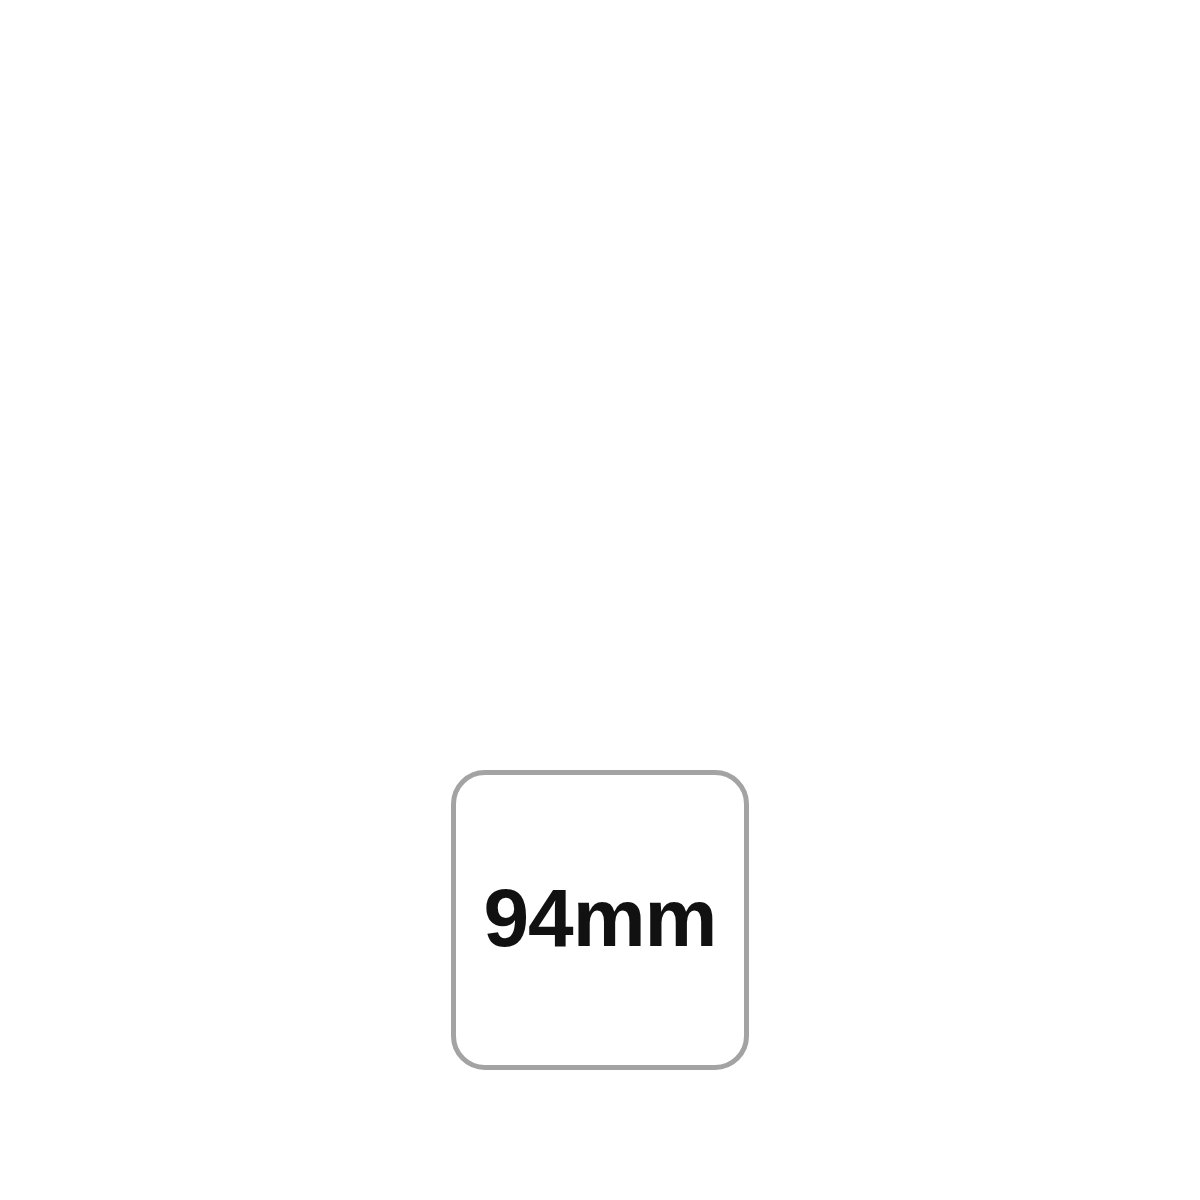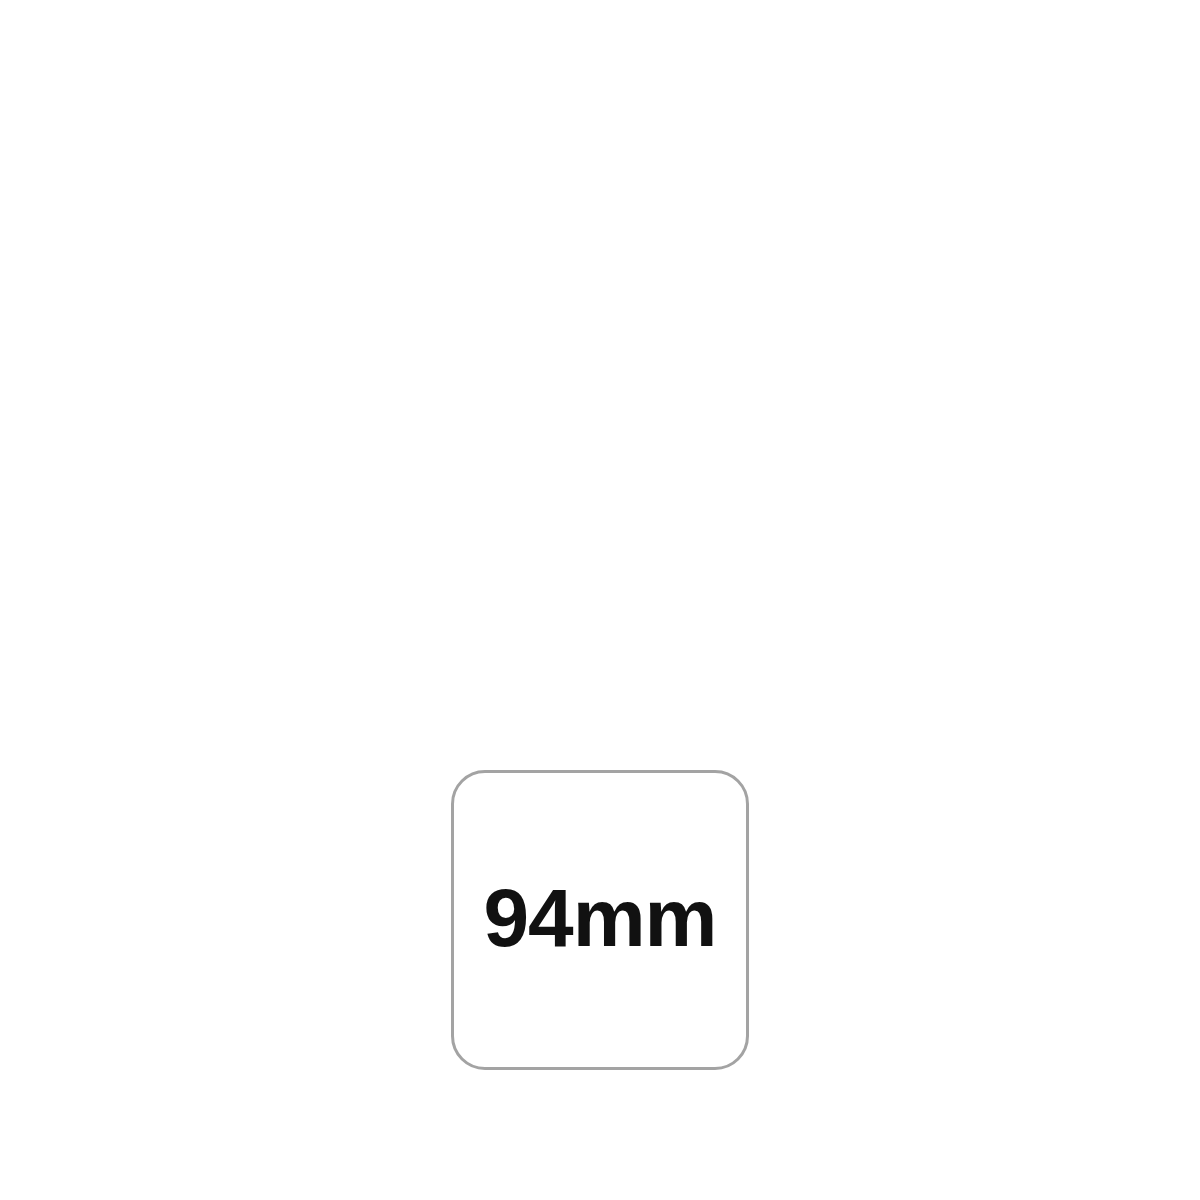--- a/index.html
+++ b/index.html
@@ -14,21 +14,21 @@
     overflow: hidden;
     font-family: "Liberation Sans", sans-serif;
   }
   .badge {
     position: absolute;
     left: 451px;
     top: 770px;
     width: 298px;
     height: 300px;
     box-sizing: border-box;
-    border: 3px solid #a3a3a3;
+    border: 5px solid #a3a3a3;
     border-radius: 34px;
     background: #ffffff;
     display: flex;
     align-items: center;
     justify-content: center;
   }
   .badge-label {
     color: #111111;
     font-size: 82px;
     font-weight: 600;

